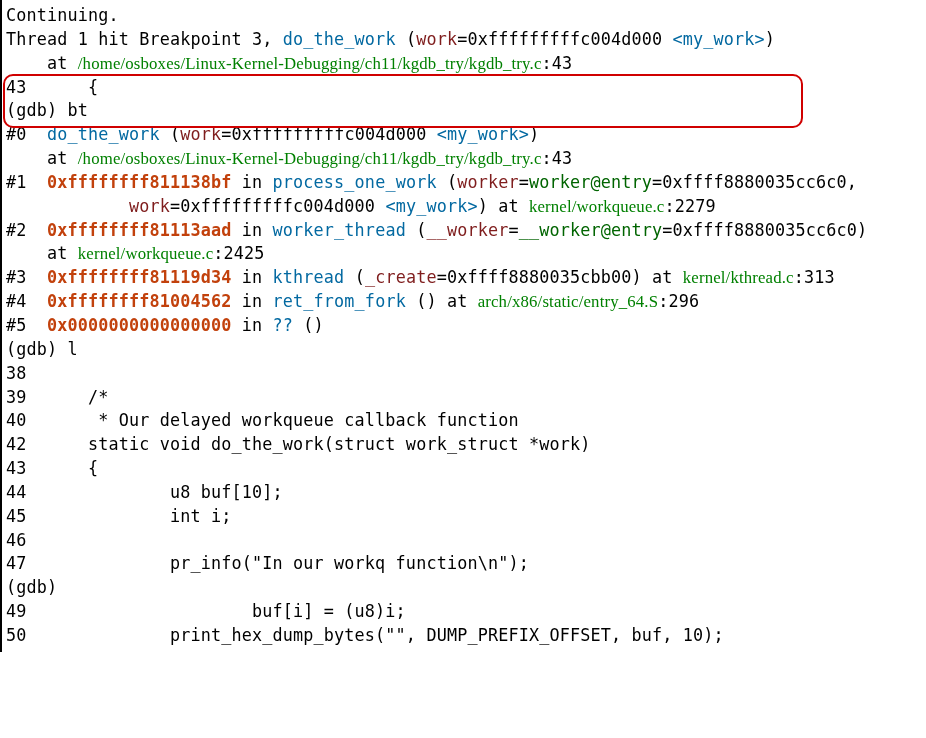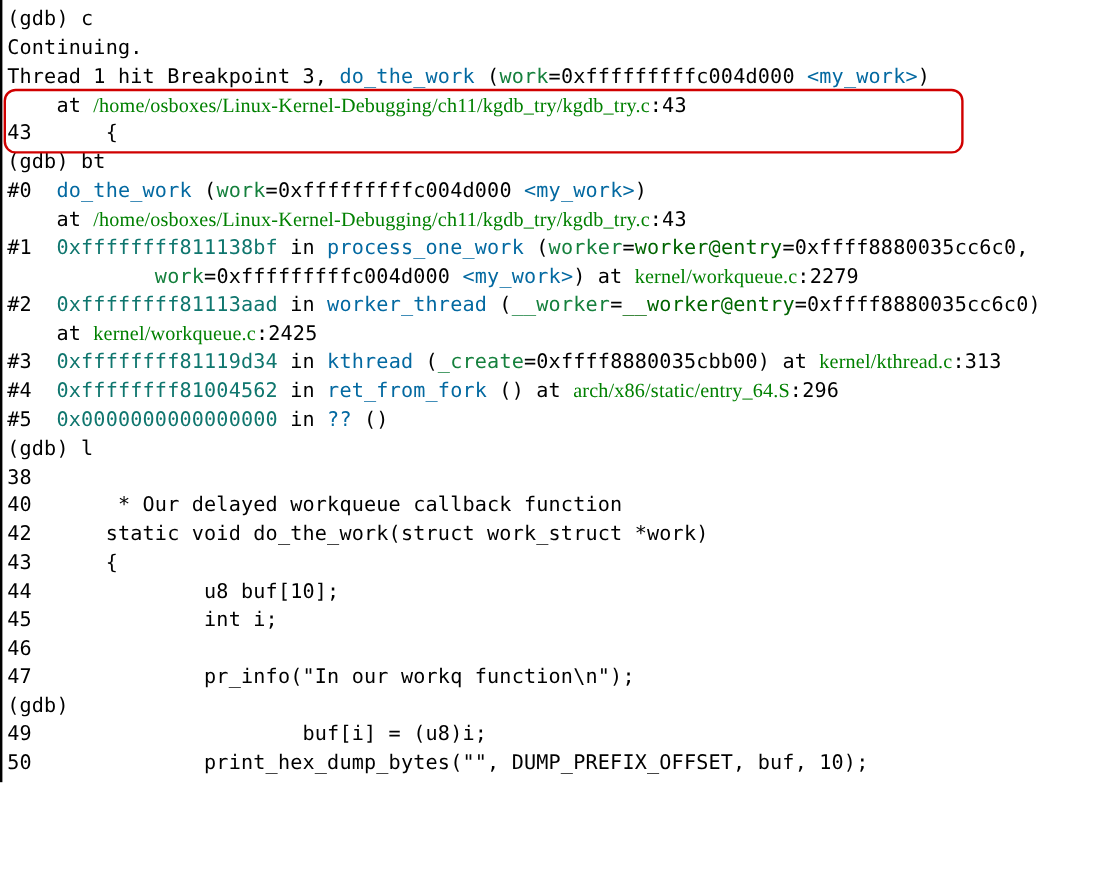--- a/index.html
+++ b/index.html
@@ -22,24 +22,24 @@
       white-space: pre;
     }
     .border-left {
       position: absolute;
       left: 0;
       top: 0;
       bottom: 0;
       width: 2px;
       background: #000;
     }
-    .c-teal { color: #15803d; }
+    .c-teal { color: #7f1d1d; }
     .c-olive { color: #0369a1; }
     .c-green { color: #008000; font-family: Liberation Serif, serif; }
-    .c-blue { color: #0f766e; }
+    .c-blue { color: #c2410c; font-weight: bold; }
     .c-dgreen { color: #006400; }
 
     .box-red-1 {
       position: absolute;
       border: 2.5px solid #d00000;
       border-radius: 10px;
       left: 3px;
       top: 74px;
       width: 800px;
       height: 54px;
@@ -55,38 +55,38 @@
       height: 28px;
       pointer-events: none;
     }
   </style>
 </head>
 <body>
 
 <div class="border-left"></div>
 
 <div>
-<div class="line">(gdb) c</div>
 <div class="line">Continuing.</div>
 <div class="line"></div>
 <div class="line"><span>Thread 1 hit Breakpoint 3, </span><span class="c-olive">do_the_work</span><span> (</span><span class="c-teal">work</span><span>=0xfffffffffc004d000 </span><span class="c-olive">&lt;my_work&gt;</span><span>)</span></div>
 <div class="line"><span>    at </span><span class="c-green">/home/osboxes/Linux-Kernel-Debugging/ch11/kgdb_try/kgdb_try.c</span><span>:43</span></div>
 <div class="line">43      {</div>
 <div class="line">(gdb) bt</div>
 <div class="line"><span>#0  </span><span class="c-olive">do_the_work</span><span> (</span><span class="c-teal">work</span><span>=0xfffffffffc004d000 </span><span class="c-olive">&lt;my_work&gt;</span><span>)</span></div>
 <div class="line"><span>    at </span><span class="c-green">/home/osboxes/Linux-Kernel-Debugging/ch11/kgdb_try/kgdb_try.c</span><span>:43</span></div>
 <div class="line"><span>#1  </span><span class="c-blue">0xffffffff811138bf</span><span> in </span><span class="c-olive">process_one_work</span><span> (</span><span class="c-teal">worker</span><span>=</span><span class="c-dgreen">worker@entry</span><span>=0xffff8880035cc6c0,</span></div>
 <div class="line"><span class="c-teal">            work</span><span>=0xfffffffffc004d000 </span><span class="c-olive">&lt;my_work&gt;</span><span>) at </span><span class="c-green">kernel/workqueue.c</span><span>:2279</span></div>
 <div class="line"><span>#2  </span><span class="c-blue">0xffffffff81113aad</span><span> in </span><span class="c-olive">worker_thread</span><span> (</span><span class="c-teal">__worker</span><span>=</span><span class="c-dgreen">__worker@entry</span><span>=0xffff8880035cc6c0)</span></div>
 <div class="line"><span>    at </span><span class="c-green">kernel/workqueue.c</span><span>:2425</span></div>
 <div class="line"><span>#3  </span><span class="c-blue">0xffffffff81119d34</span><span> in </span><span class="c-olive">kthread</span><span> (</span><span class="c-teal">_create</span><span>=0xffff8880035cbb00) at </span><span class="c-green">kernel/kthread.c</span><span>:313</span></div>
 <div class="line"><span>#4  </span><span class="c-blue">0xffffffff81004562</span><span> in </span><span class="c-olive">ret_from_fork</span><span> () at </span><span class="c-green">arch/x86/static/entry_64.S</span><span>:296</span></div>
 <div class="line"><span>#5  </span><span class="c-blue">0x0000000000000000</span><span> in </span><span class="c-olive">??</span><span> ()</span></div>
 <div class="line">(gdb) l</div>
 <div class="line">38</div>
+<div class="line">39      /*</div>
 <div class="line">40       * Our delayed workqueue callback function</div>
 <div class="line">42      static void do_the_work(struct work_struct *work)</div>
 <div class="line">43      {</div>
 <div class="line">44              u8 buf[10];</div>
 <div class="line">45              int i;</div>
 <div class="line">46</div>
 <div class="line">47              pr_info("In our workq function\n");</div>
 <div class="line">(gdb)</div>
 <div class="line">49                      buf[i] = (u8)i;</div>
 <div class="line">50              print_hex_dump_bytes("", DUMP_PREFIX_OFFSET, buf, 10);</div>

